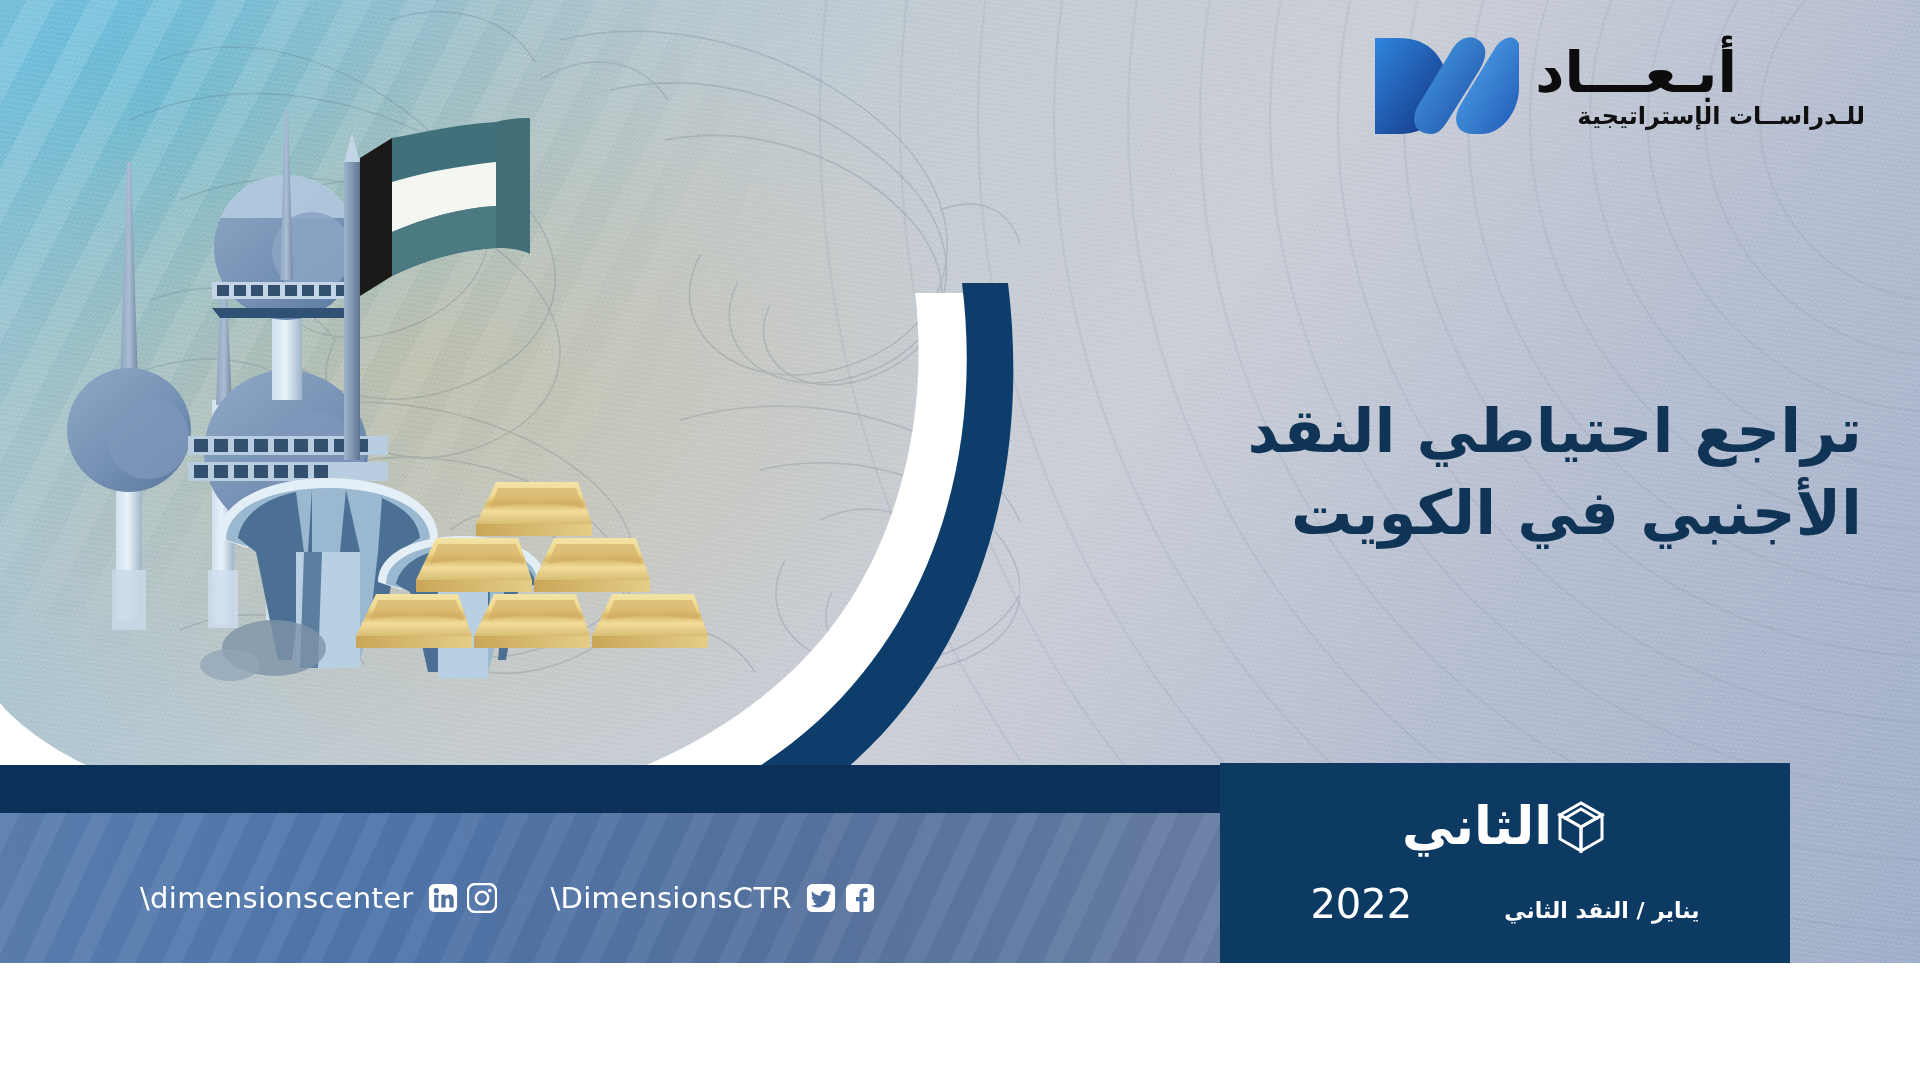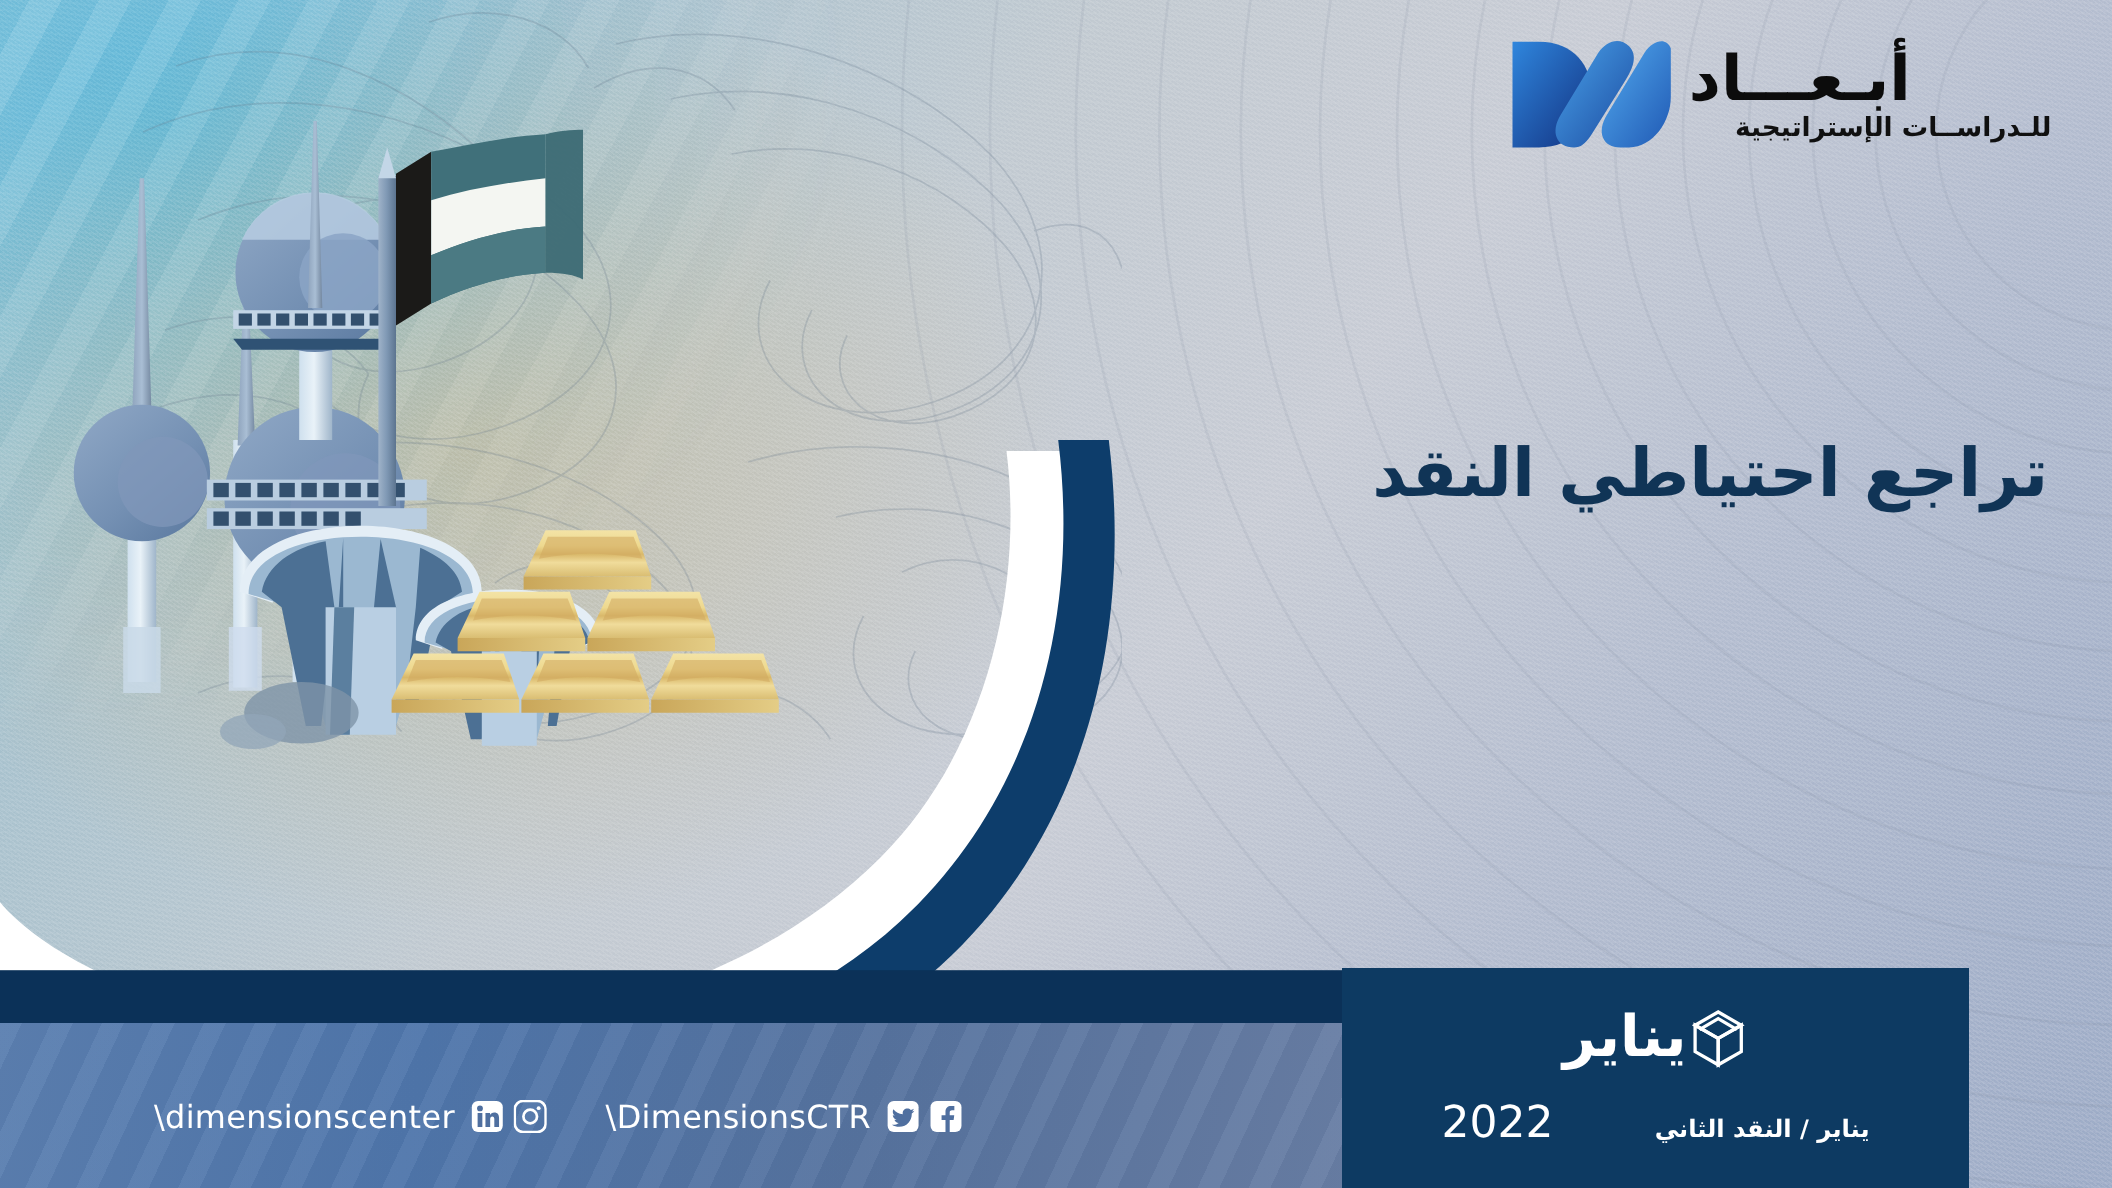--- a/index.html
+++ b/index.html
@@ -1,19 +1,19 @@
 <!DOCTYPE html>
 <html lang="ar" dir="rtl"><head>
 <meta charset="utf-8">
 <title>Abaad Poster</title>
 <style>
   html,body{margin:0;padding:0;background:#fff;}
   body{width:1920px;height:1080px;overflow:hidden;font-family:"DejaVu Sans","Liberation Sans",sans-serif;}
 
-  .poster{position:relative;width:1920px;height:1080px;overflow:hidden;
+  .poster{position:relative;width:1920px;height:963px;overflow:hidden;
     background:#b9c2d2;}
 
   
   .bg-base{position:absolute;inset:0;
     background:
       radial-gradient(ellipse 900px 700px at 22% 38%, rgba(205,186,140,.55) 0%, rgba(205,186,140,0) 62%),
       radial-gradient(ellipse 700px 620px at 8% 10%, rgba(86,183,219,.85) 0%, rgba(120,185,210,.25) 55%, rgba(120,185,210,0) 78%),
       linear-gradient(125deg,#93c9dd 0%, #aac3cf 18%, #c3cbd2 38%, #c9cdd6 55%, #b4bdd0 74%, #9fadc8 100%);
   }
   
@@ -349,20 +349,21 @@
       </defs>
       <path d="M6,6 L30,6 C62,6 78,28 78,54 C78,80 62,102 30,102 L6,102 Z" fill="url(#dss1)"></path>
       <path d="M62,102 C46,102 40,88 50,72 L84,16 C92,4 104,2 112,10 C120,18 116,30 108,42 L78,90 C72,99 68,102 62,102 Z" fill="url(#dss2)"></path>
       <path d="M104,102 C88,102 82,88 92,72 L126,16 C134,4 146,2 150,12 L150,56 C150,78 134,102 112,102 Z" fill="url(#dss3)"></path>
     </svg>
   </div>
 
   <div class="title-wrap">
     <div class="title-lines">
       <div class="title-line">تراجع احتياطي النقد</div>
+      <div class="title-line">الأجنبي في الكويت</div>
     </div>
     <div class="title-bar"></div>
   </div>
 
   <div class="navy-bar"></div>
   <div class="footer-band"></div>
 
   <div class="social">
     <div class="social-group">
       <svg class="sicon" viewBox="0 0 32 32">
@@ -393,21 +394,21 @@
   </div>
 
   <div class="badge">
     <div class="badge-title">
       <svg class="badge-cube" viewBox="0 0 62 58">
         <path d="M10,18 L31,6 L52,18 L31,30 Z" fill="none" stroke="#fff" stroke-width="3"></path>
         <path d="M10,18 L10,42 L31,54 L31,30 Z" fill="none" stroke="#fff" stroke-width="3"></path>
         <path d="M52,18 L52,42 L31,54 L31,30 Z" fill="none" stroke="#fff" stroke-width="3"></path>
         <path d="M14,22 L31,12 L48,22" fill="none" stroke="#fff" stroke-width="3"></path>
       </svg>
-      <span class="badge-word">يناير</span>
+      <span class="badge-word">الثاني</span>
     </div>
     <div class="badge-meta">
       <span class="badge-month">يناير / النقد الثاني</span>
       <span class="badge-year">2022</span>
     </div>
   </div>
 
 </div>
 
 </body></html>

